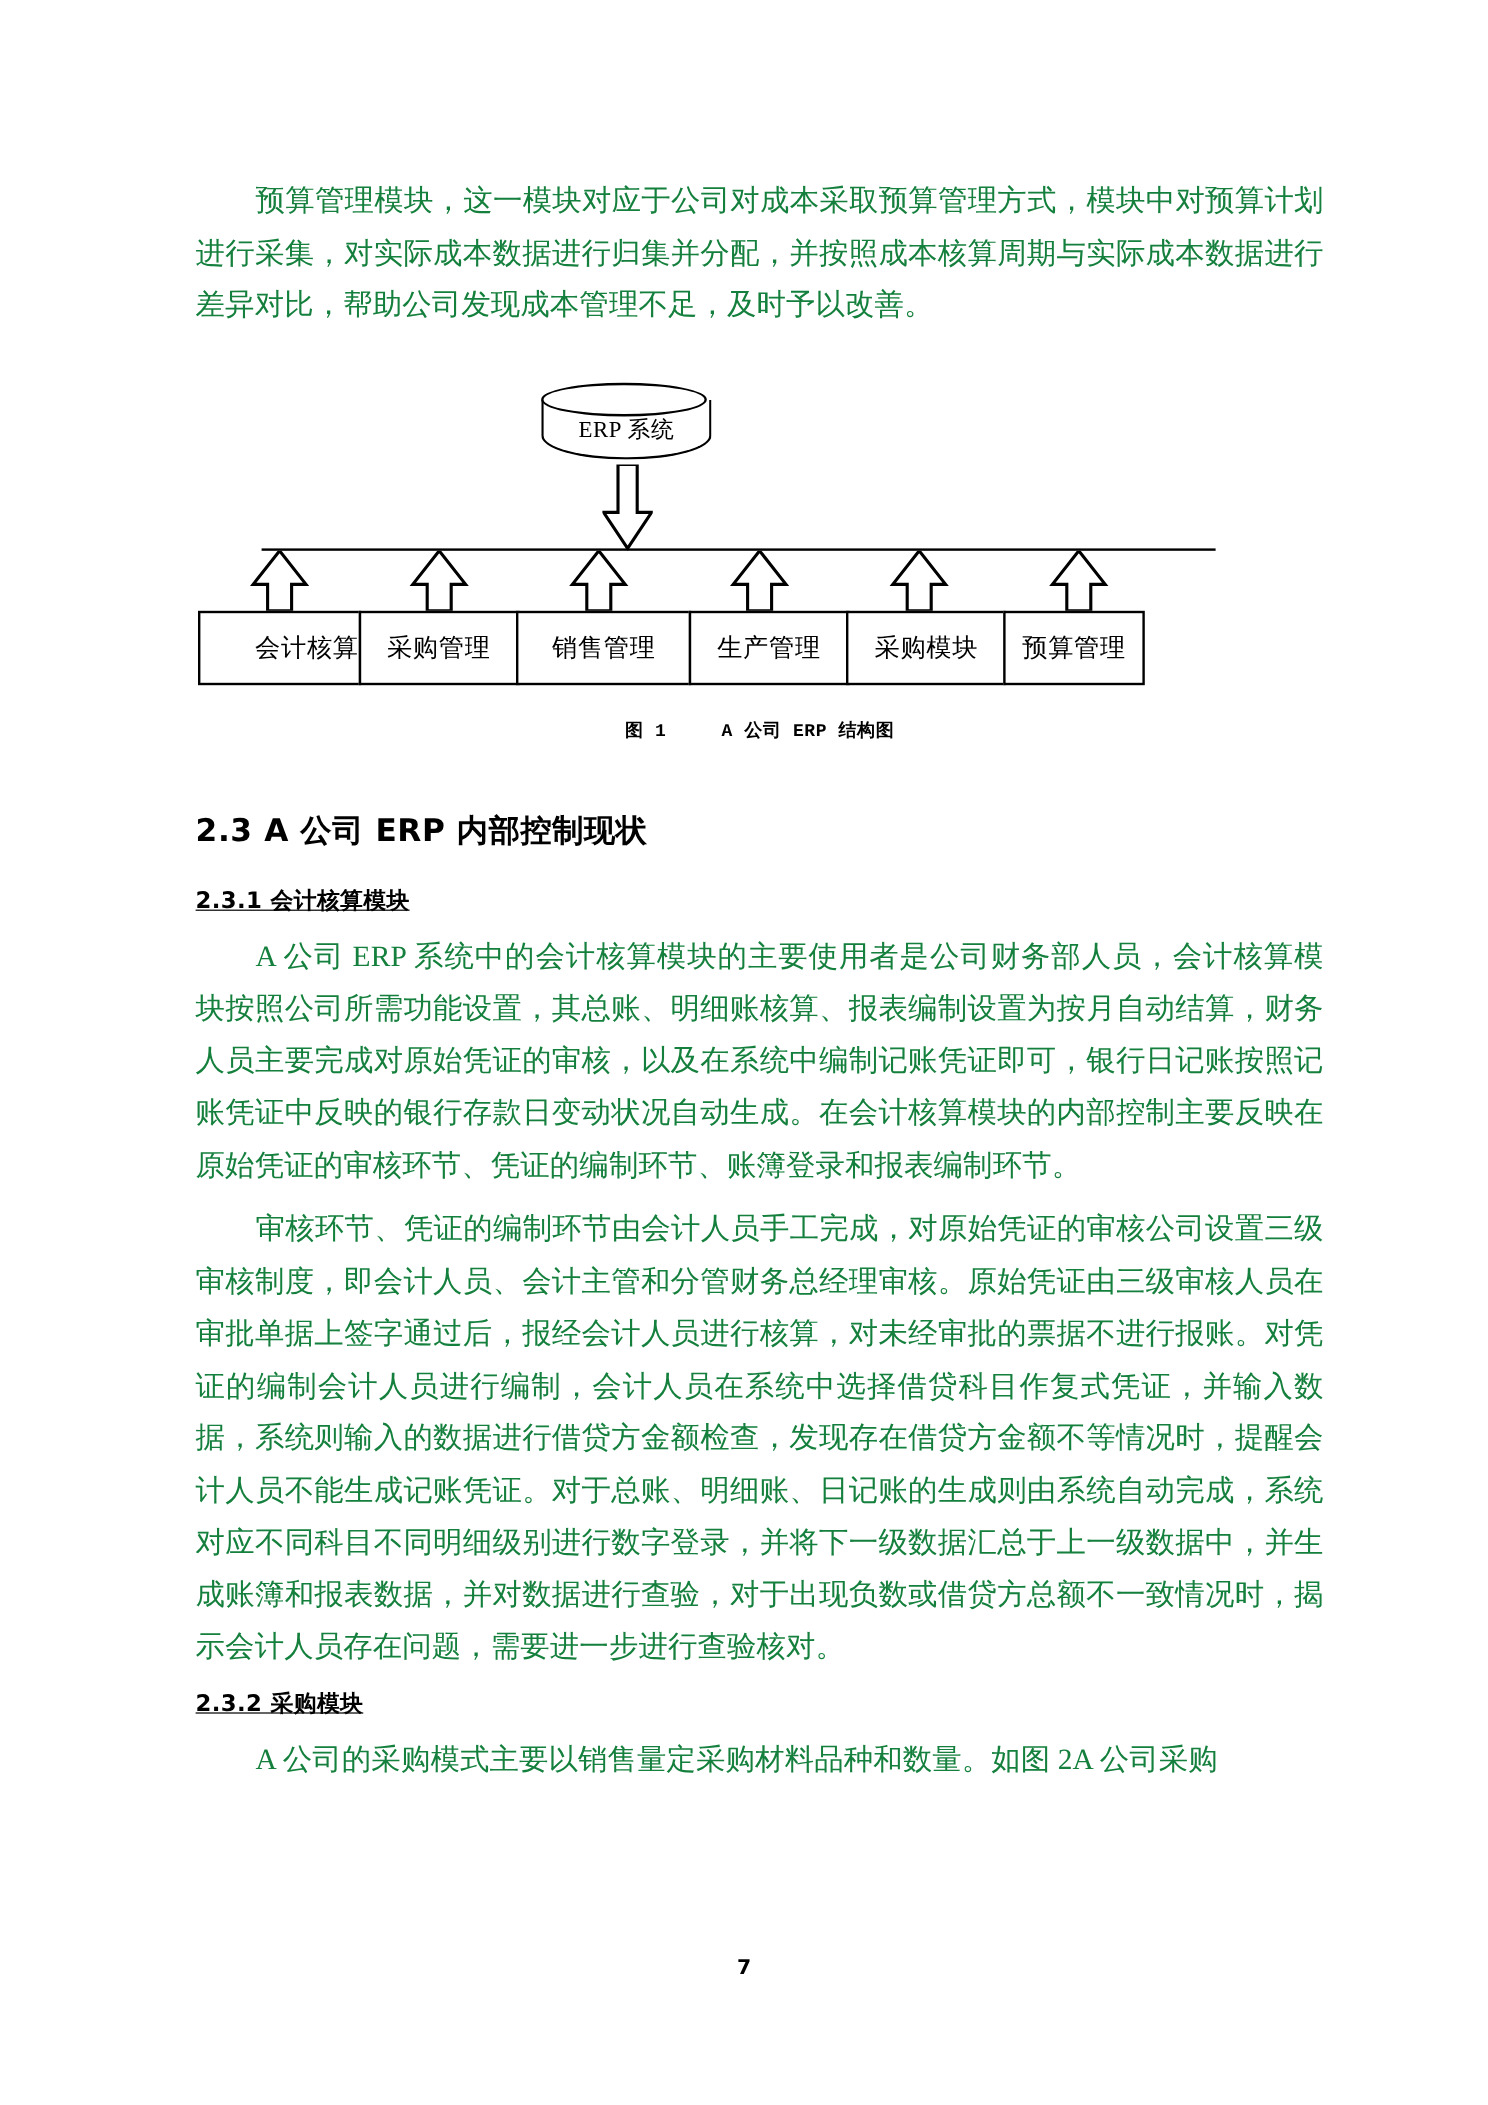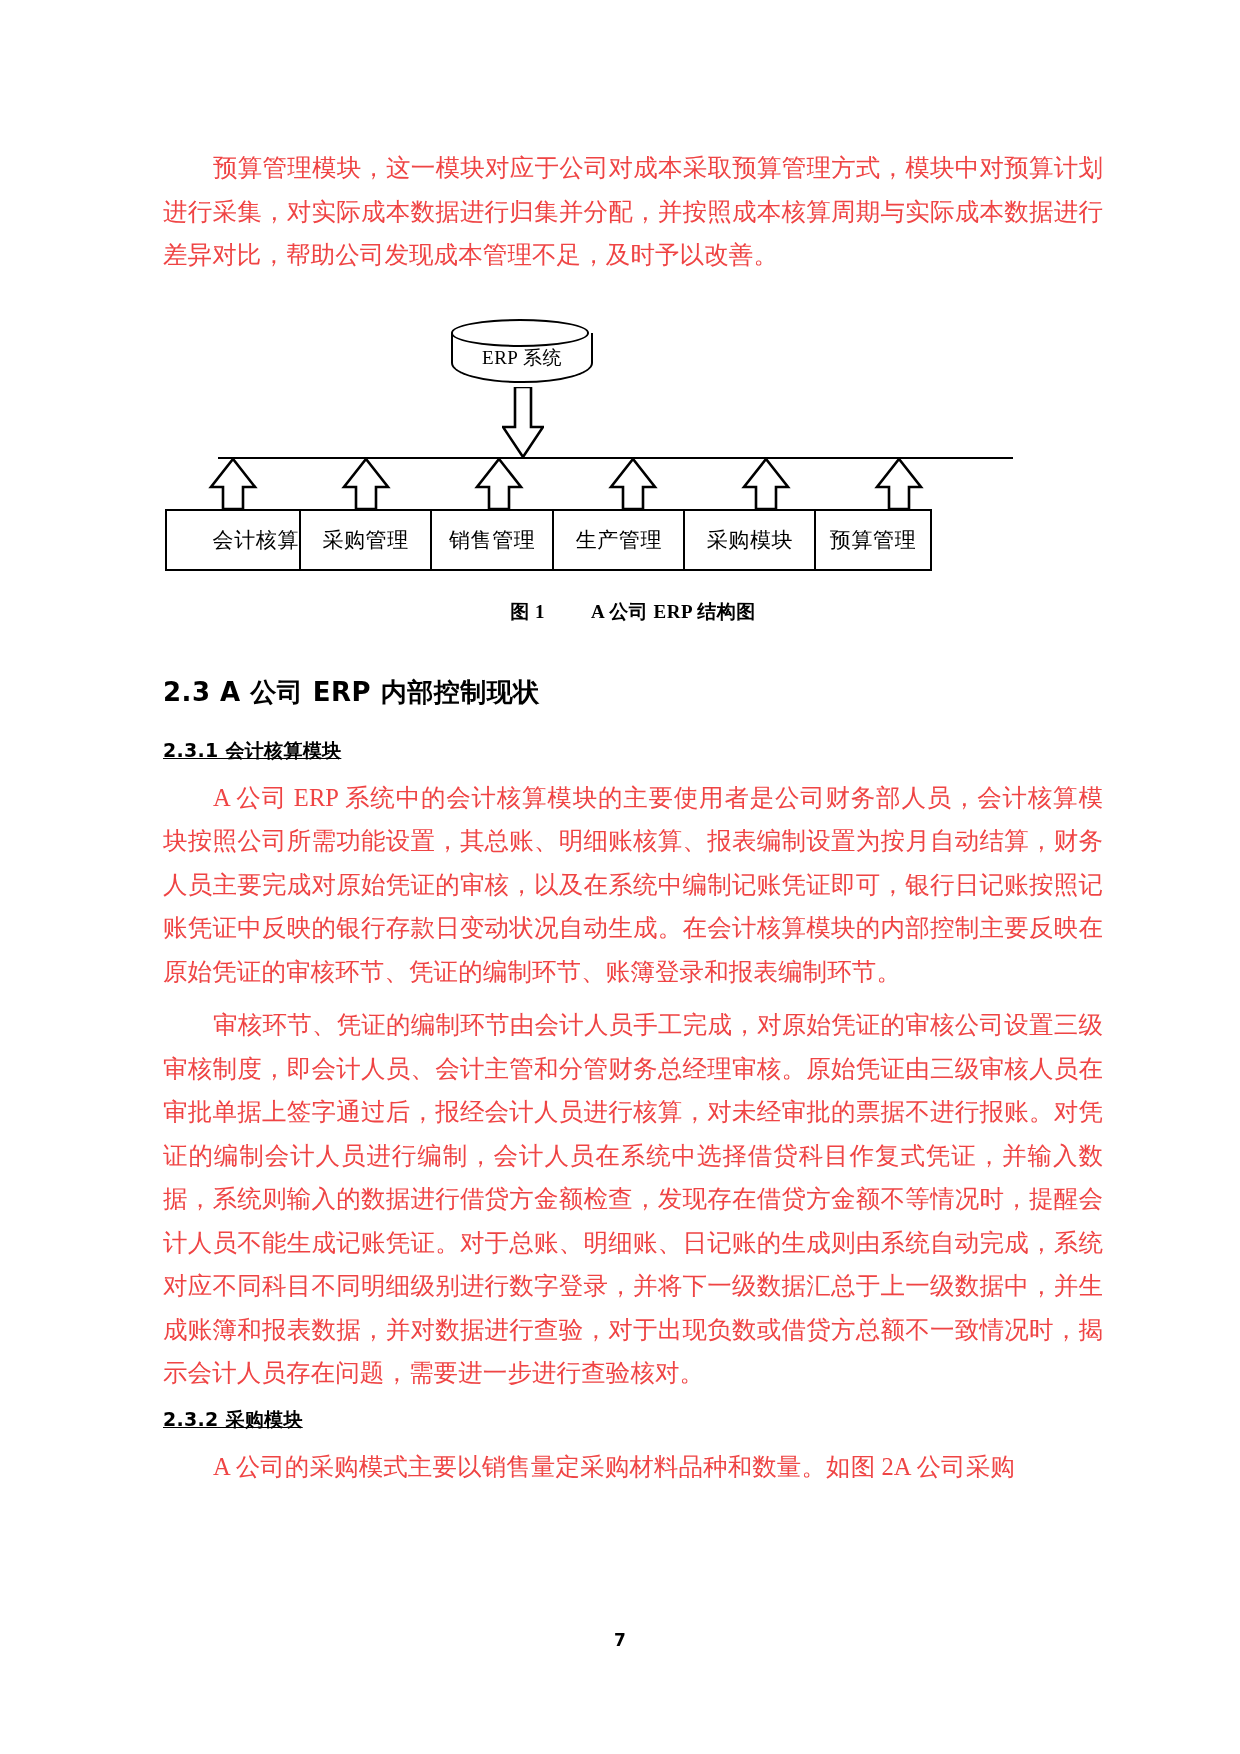--- a/index.html
+++ b/index.html
@@ -33,21 +33,21 @@
   
   .para {
     font-family: "Liberation Serif", "DejaVu Serif", serif;
     font-size: 24.5px;
     line-height: 43.5px;
     text-align: justify;
     text-align-last: left;
     text-justify: inter-character;
     letter-spacing: 0.1px;
     margin: 0;
-    color: #ef4444;
+    color: #15803d;
   }
   .indent { text-indent: 50px; }
 
   
   .h2 {
     font-family: "DejaVu Sans", "Liberation Sans", sans-serif;
     font-size: 26px;
     font-weight: bold;
     margin: 0;
     letter-spacing: 0.5px;
@@ -61,22 +61,22 @@
     text-decoration: underline;
   }
 
   
   .figure {
     position: relative;
     width: 940px;
     height: 330px;
   }
   .fig-caption {
-    font-family: Liberation Serif, serif;
-    font-size: 19px;
+    font-family: Liberation Mono, monospace;
+    font-size: 15px;
     font-weight: bold;
     text-align: center;
     letter-spacing: 0.5px;
   }
   .fig-caption .gap { display: inline-block; width: 46px; }
 
   
   .cyl {
     position: absolute;
     left: 288px;
@@ -207,21 +207,21 @@
         </g>
       </svg>
 
       <div class="boxes">
         <div class="mod-box" style="width:136px;margin-left:2px;justify-content:flex-end;">
           <span>会计核算</span>
         </div>
         <div class="mod-box" style="width:134px;">
           <span>采购管理</span>
         </div>
-        <div class="mod-box" style="width:124px;">
+        <div class="mod-box" style="width:146px;">
           <span>销售管理</span>
         </div>
         <div class="mod-box" style="width:134px;">
           <span>生产管理</span>
         </div>
         <div class="mod-box" style="width:133px;">
           <span>采购模块</span>
         </div>
         <div class="mod-box" style="width:118px;">
           <span>预算管理</span>

